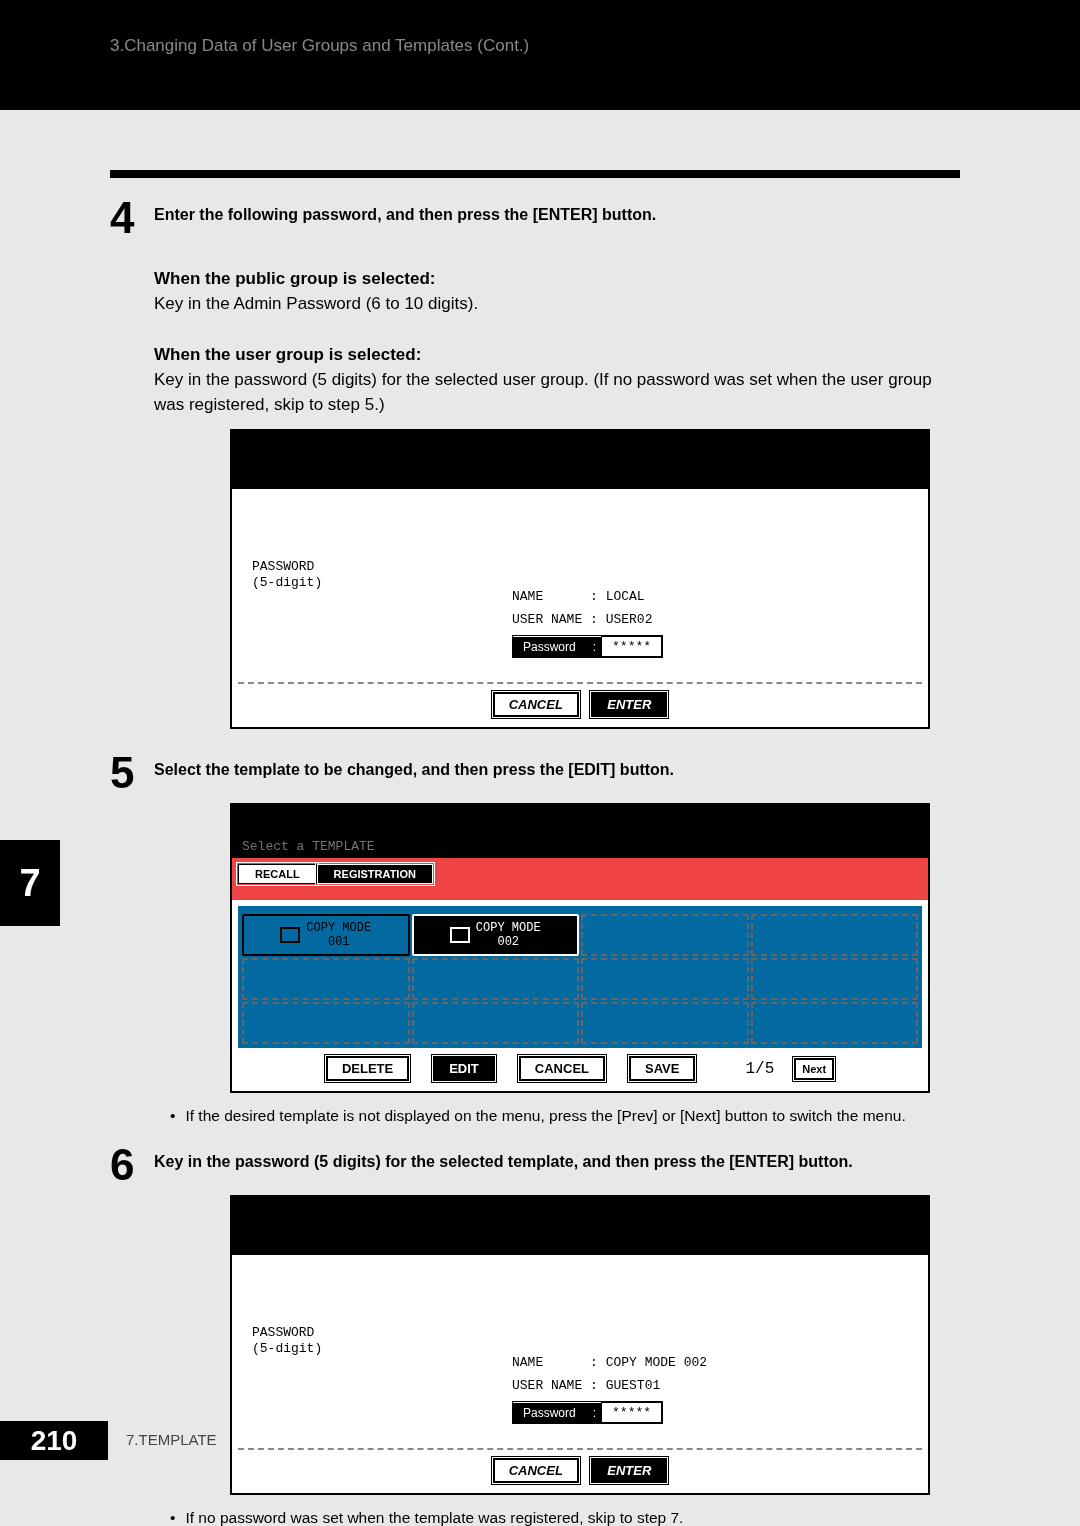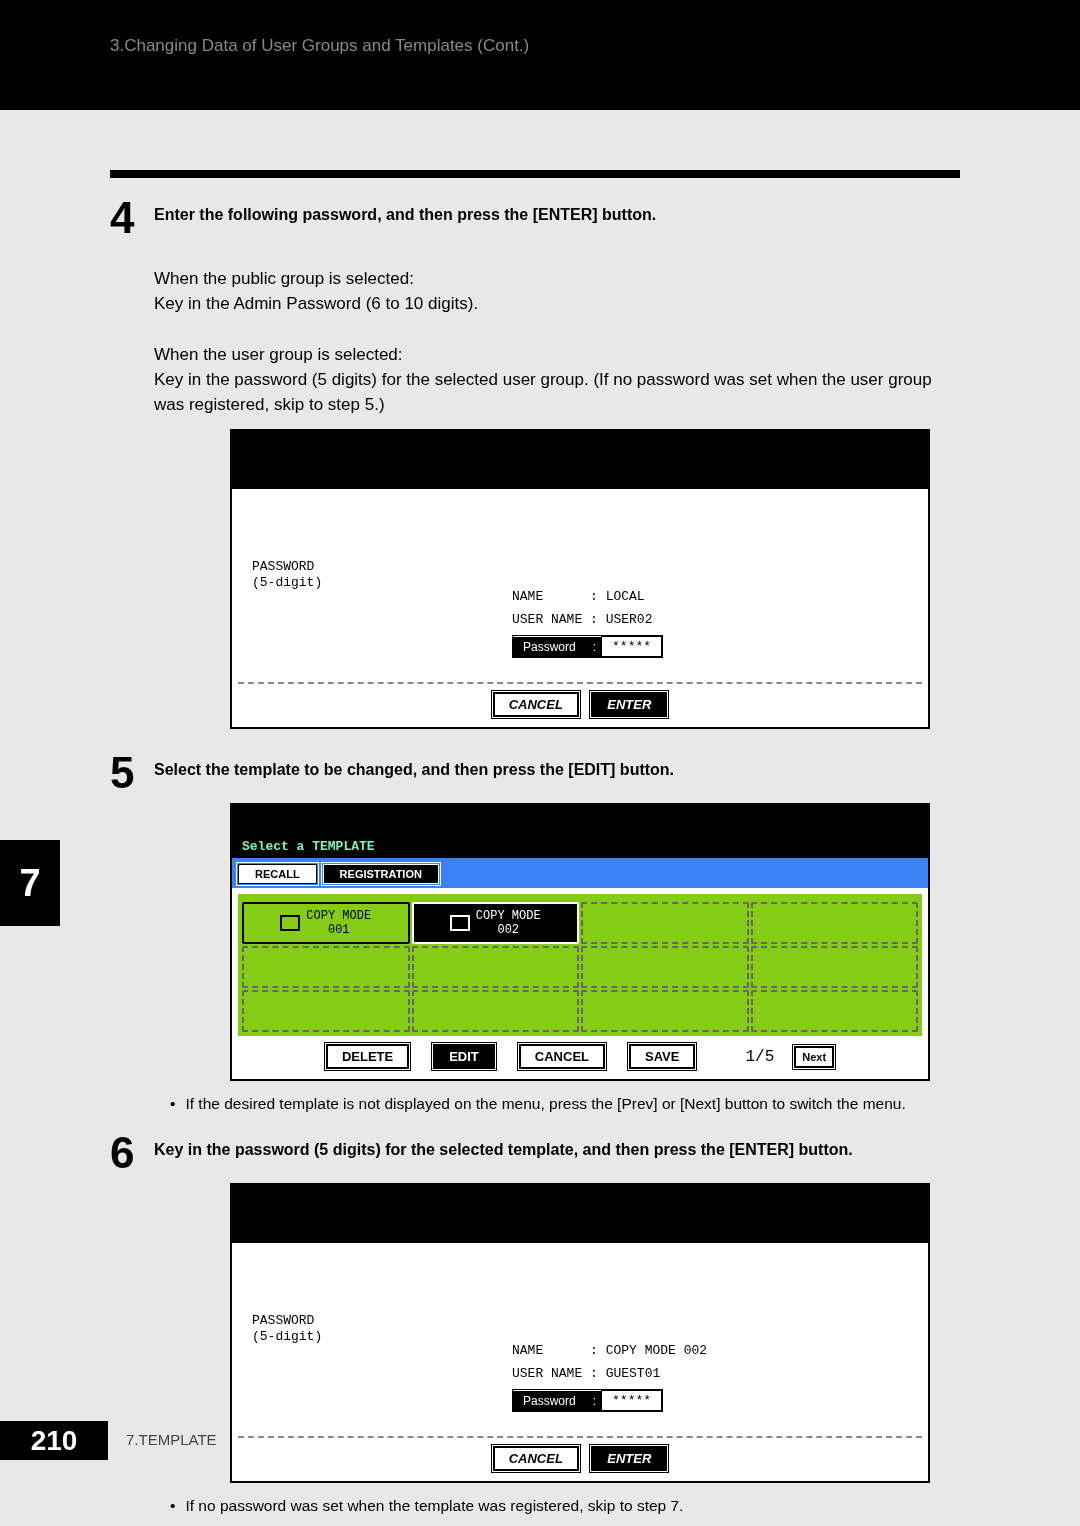--- a/index.html
+++ b/index.html
@@ -51,21 +51,21 @@
     font-size: 16px;
     font-weight: bold;
     padding-top: 10px;
   }
   .step-body {
     margin-left: 44px;
     font-size: 17px;
     line-height: 1.45;
     margin-bottom: 12px;
   }
-  .bold { font-weight: normal; margin-top: 27px; }
+  .bold { font-weight: bold; margin-top: 27px; }
   .note-bullet {
     margin-left: 60px;
     font-size: 15.5px;
     margin-top: 14px;
     margin-bottom: 18px;
     display: flex;
   }
   .note-bullet .dot { margin-right: 10px; }
   
   .panel {
@@ -170,30 +170,28 @@
     background: #fff;
     padding: 6px;
   }
   .tpl-topblack {
     height: 26px;
     background: #000;
   }
   .tpl-selecttext {
     font-family: "Courier New", monospace;
     font-size: 13px;
-    color: #86efac;
+    color: #737373;
     background: #000;
     padding: 8px 10px 4px 10px;
-    font-weight: bold;
   }
   .tpl-tabs {
     display: flex;
-    gap: 6px;
-    padding: 6px 6px 4px 6px;
-    background: #3b82f6;
+    padding: 6px 6px 16px 6px;
+    background: #ef4444;
   }
   .tpl-tab {
     font-family: Arial, sans-serif;
     font-size: 11px;
     font-weight: bold;
     padding: 3px 16px;
     border: 1px solid #000;
     background: #fff;
     position: relative;
   }
@@ -206,21 +204,21 @@
     content:'';
     position:absolute;
     inset:-3px;
     border:1px solid #fff;
   }
   .tpl-grid {
     display: grid;
     grid-template-columns: repeat(4, 1fr);
     gap: 2px;
     padding: 8px 4px 4px 4px;
-    background: #84cc16;
+    background: #0369a1;
   }
   .tpl-cell {
     height: 42px;
     border: 2px dashed #666;
     border-radius: 2px;
     display: flex;
     align-items: center;
     justify-content: center;
     font-family: "Courier New", monospace;
     font-size: 12px;

